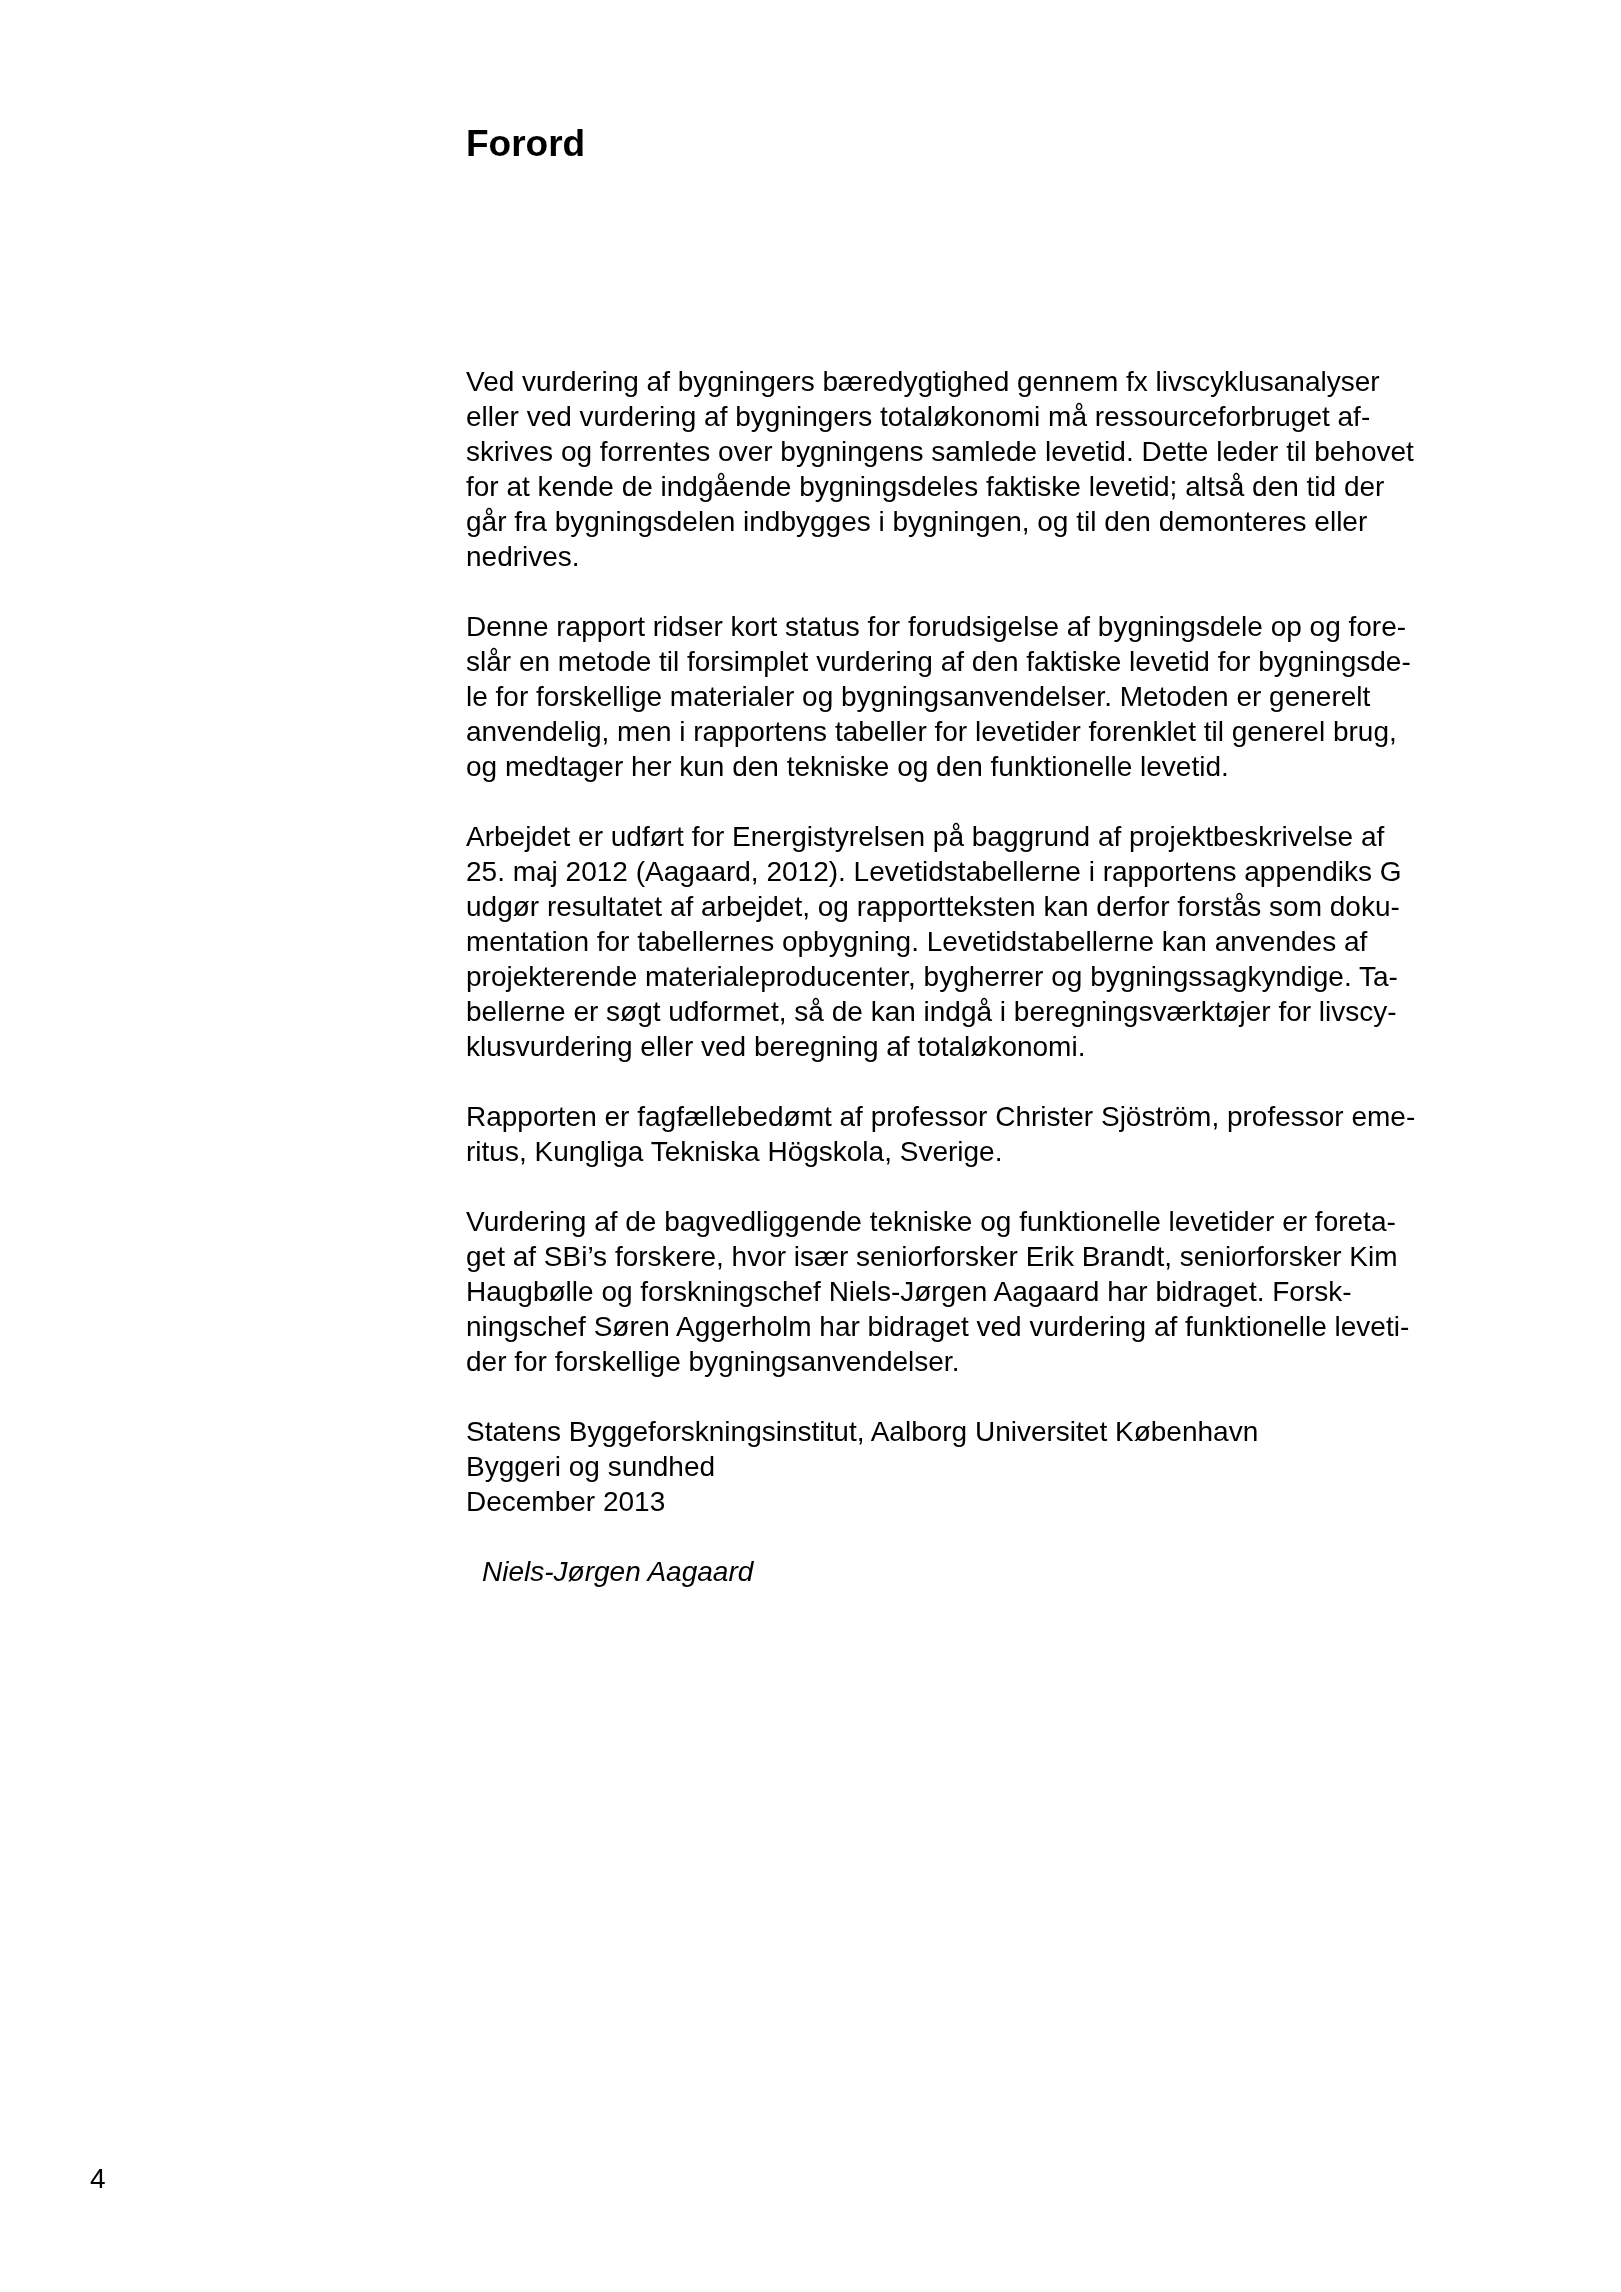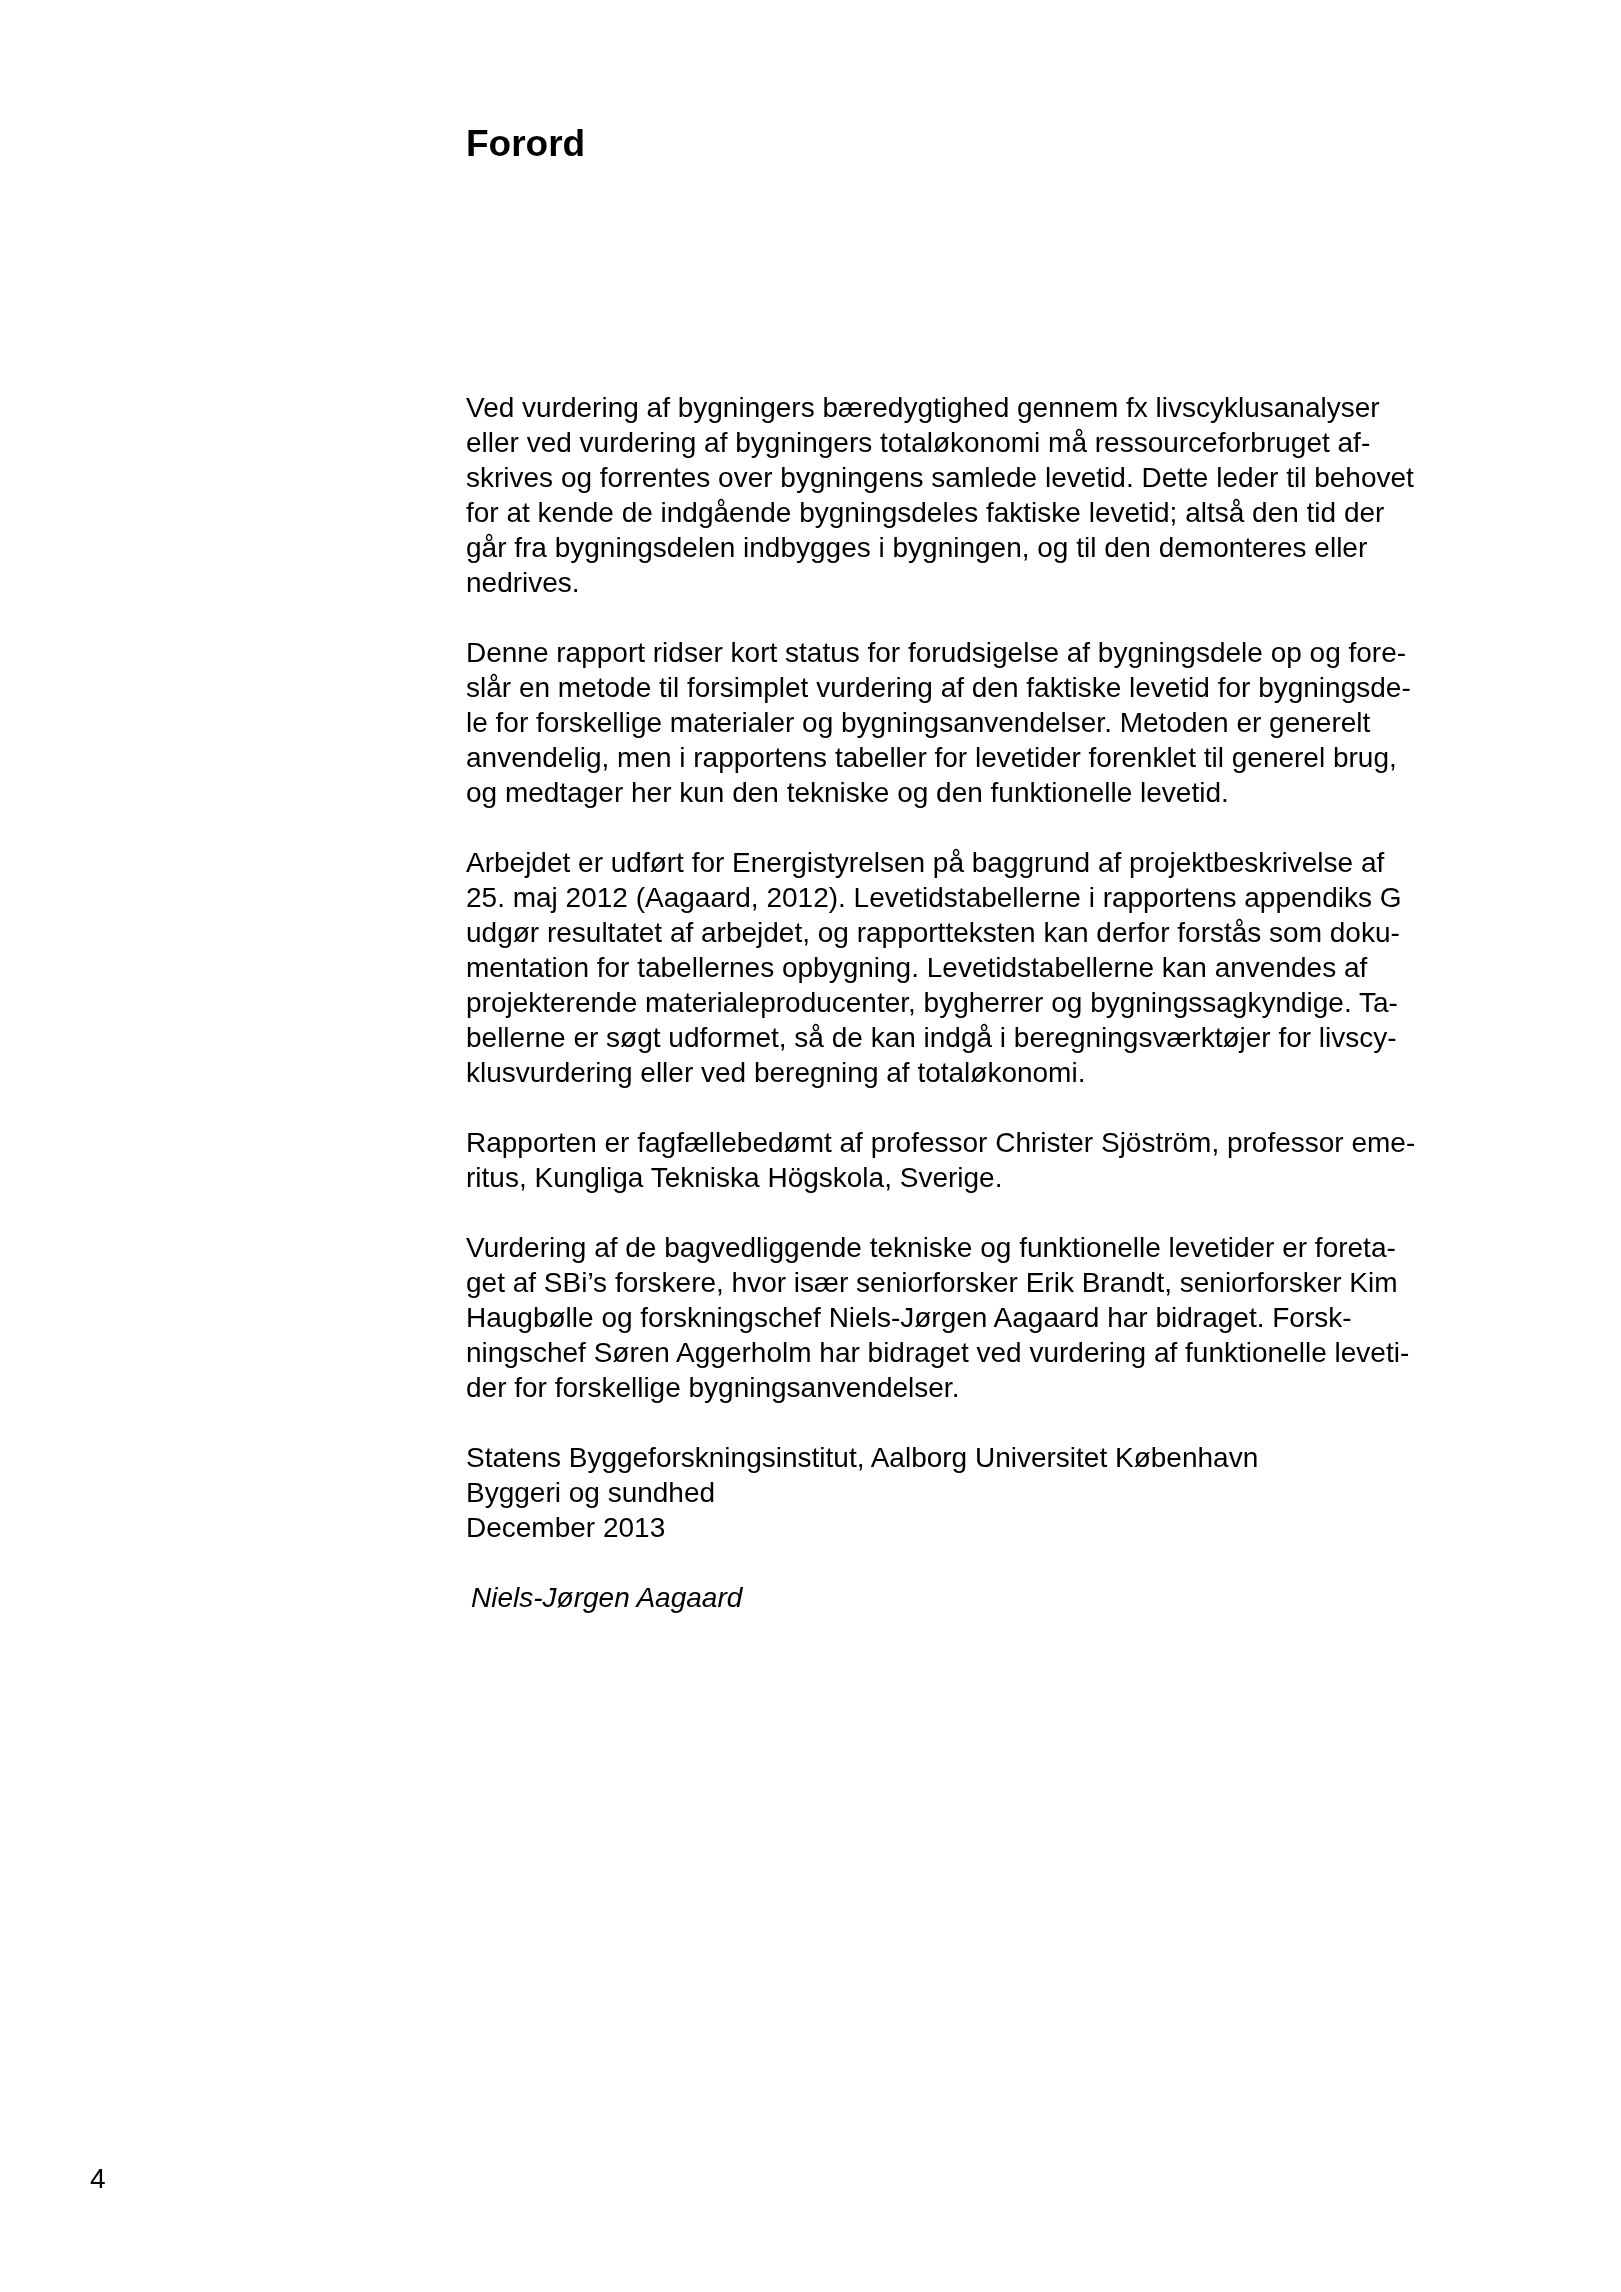--- a/index.html
+++ b/index.html
@@ -21,31 +21,31 @@
     top: 119px;
     margin: 0;
     font-size: 37px;
     font-weight: 700;
     line-height: 49px;
     color: #000000;
   }
   .content-column {
     position: absolute;
     left: 466px;
-    top: 390px;
+    top: 364px;
     width: 990px;
     font-size: 28px;
     line-height: 35px;
   }
   .paragraph {
     margin: 0 0 35px 0;
     white-space: pre-line;
   }
   .signature-block p {
-    margin: 5px;
+    margin: 16px;
     white-space: pre-line;
   }
   .sig-name {
     font-style: italic;
   }
   .page-number {
     position: absolute;
     left: 90px;
     top: 2161px;
     font-size: 28px;

